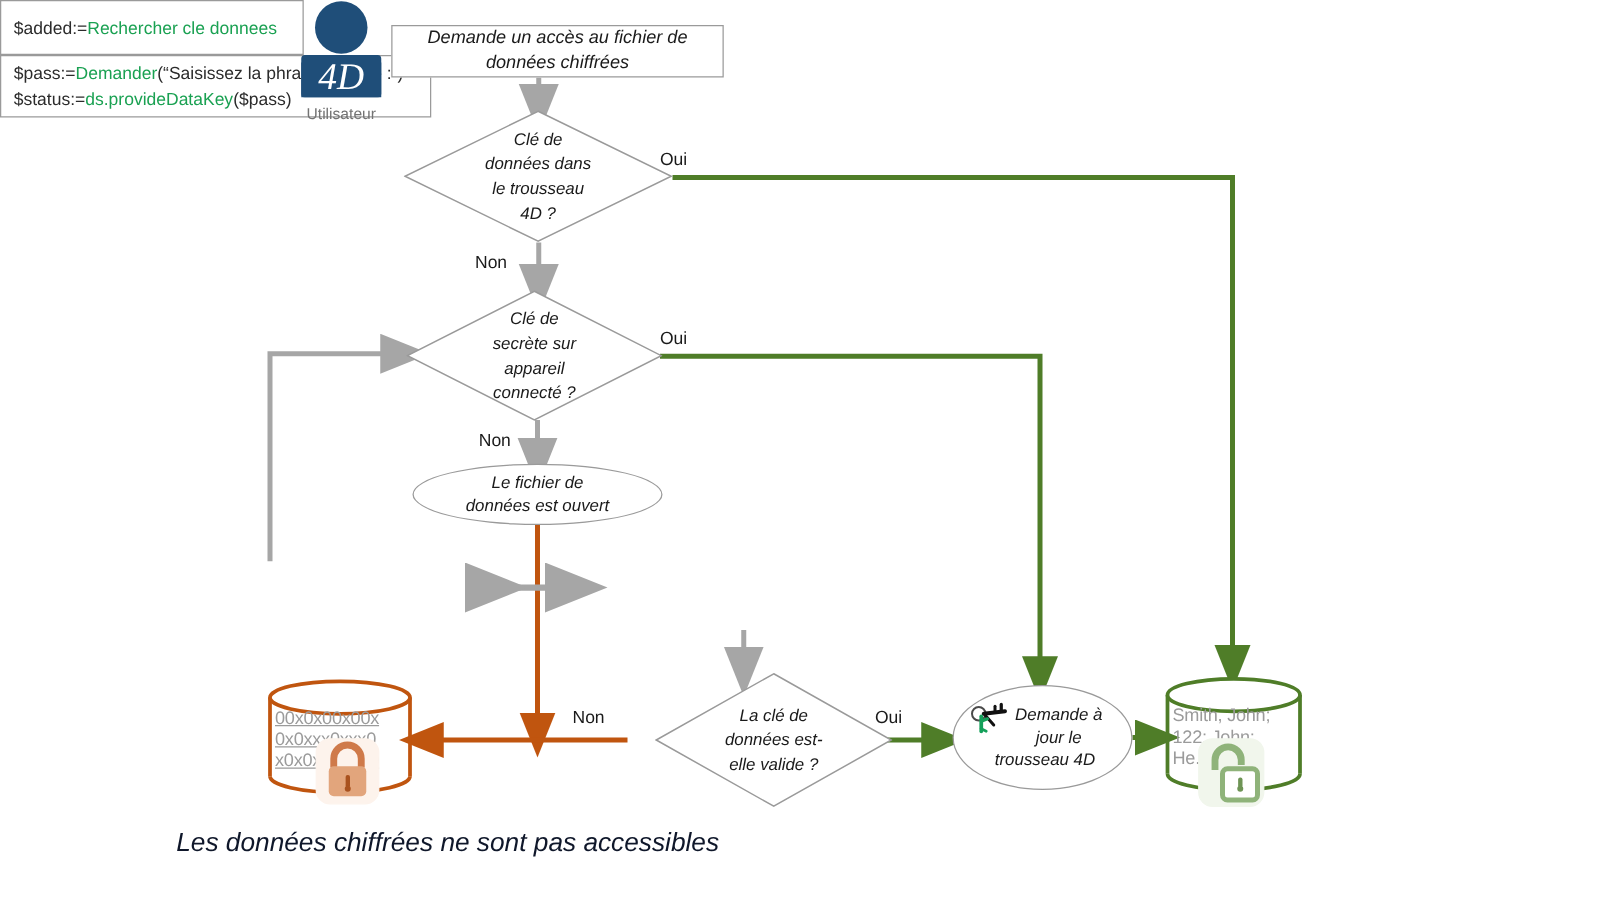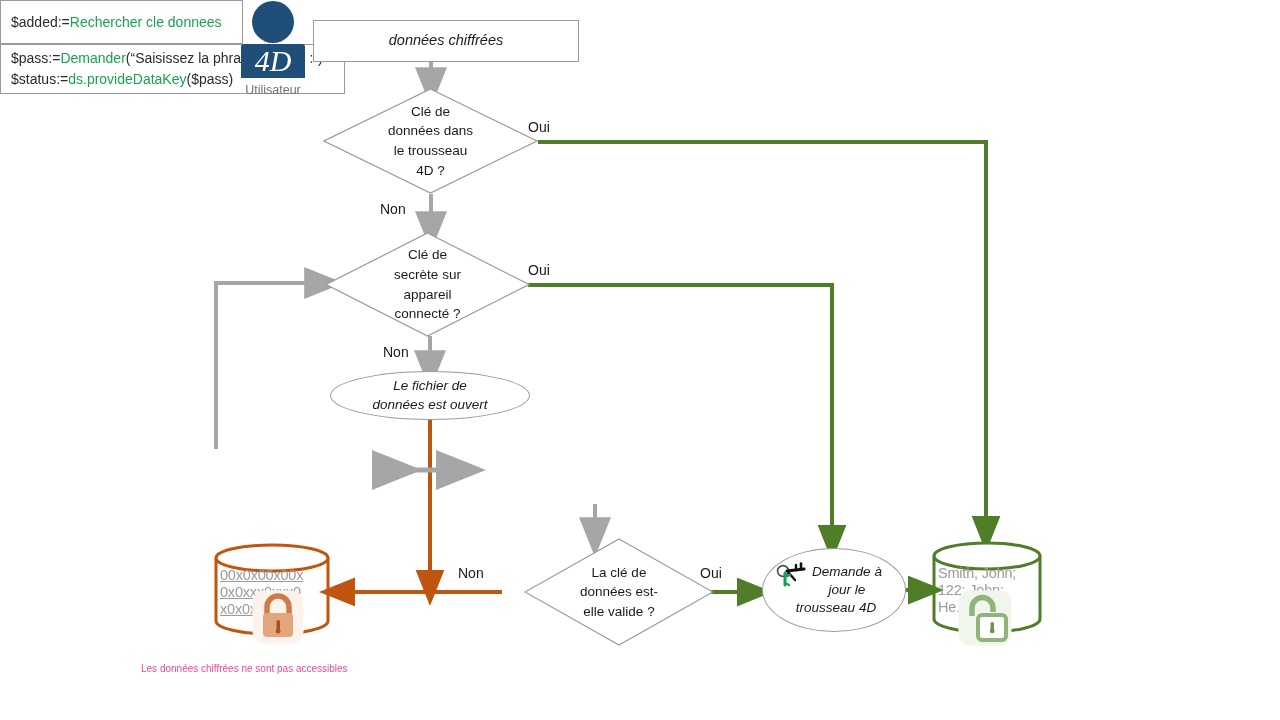--- a/index.html
+++ b/index.html
@@ -42,21 +42,21 @@
     padding: 4px 10px;
     font-size: 14px;
     color: #2b2b2b;
     line-height: 1.5;
     white-space: nowrap;
   }
   .codebox .kw { color: #1aa152; font-weight: normal; }
   .codebox .varn { color: #2b2b2b; }
 
   
-  .diamond { position: absolute; }
+  .diamond { position: absolute; font-style: italic; }
   .diamond .dshape {
     position: absolute; left: 0; top: 0; width: 100%; height: 100%;
   }
   .diamond .dtext {
     position: absolute; left: 0; top: 0; width: 100%; height: 100%;
     display: flex; align-items: center; justify-content: center;
     text-align: center;
     font-size: 13.5px; line-height: 1.45; color: #1a1a1a;
   }
 
@@ -76,22 +76,23 @@
   .elabel {
     position: absolute;
     font-size: 14px;
     color: #1a1a1a;
     white-space: nowrap;
   }
 
   
   .caption {
     position: absolute;
-    font-size: 10px;
-    color: #ec4899;
+    font-style: italic;
+    font-size: 21px;
+    color: #0f172a;
     white-space: nowrap;
   }
 
   
   .actor { position: absolute; width: 90px; text-align: center; }
   .actor-label { font-size: 12.5px; color: #737373; margin-top: 1px; }
 
   
   .cyl { position: absolute; }
   .cyl svg { position: absolute; left: 0; top: 0; }
@@ -156,20 +157,21 @@
       <circle cx="45" cy="22" r="21" fill="#1f4e79"></circle>
       <path d="M13,50 h64 a0,0 0 0 1 0,0 v28 h-64 z" fill="#1f4e79"></path>
       <rect x="13" y="44" width="64" height="34" rx="3" fill="#1f4e79"></rect>
       <text x="45" y="71" text-anchor="middle" font-family="Liberation Serif, serif" font-size="30" font-style="italic" fill="#ffffff">4D</text>
     </svg>
     <div class="actor-label">Utilisateur</div>
   </div>
 
   <div class="node rect italic" style="left:313px; top:20px; width:266px; height:42px;">
     <div>
+      <div>Demande un accès au fichier de</div>
       <div>données chiffrées</div>
     </div>
   </div>
 
   <div class="diamond" style="left:323px; top:88px; width:215px; height:106px;">
     <svg class="dshape" viewBox="0 0 215 106" preserveAspectRatio="none">
       <polygon points="107.5,1 214,53 107.5,105 1,53" fill="#ffffff" stroke="#9a9a9a" stroke-width="1.2"></polygon>
     </svg>
     <div class="dtext">
       <div>

